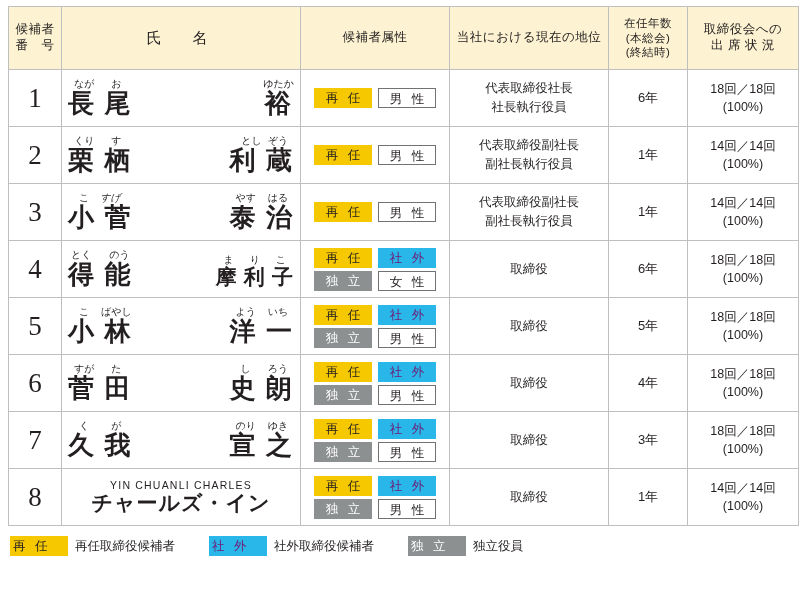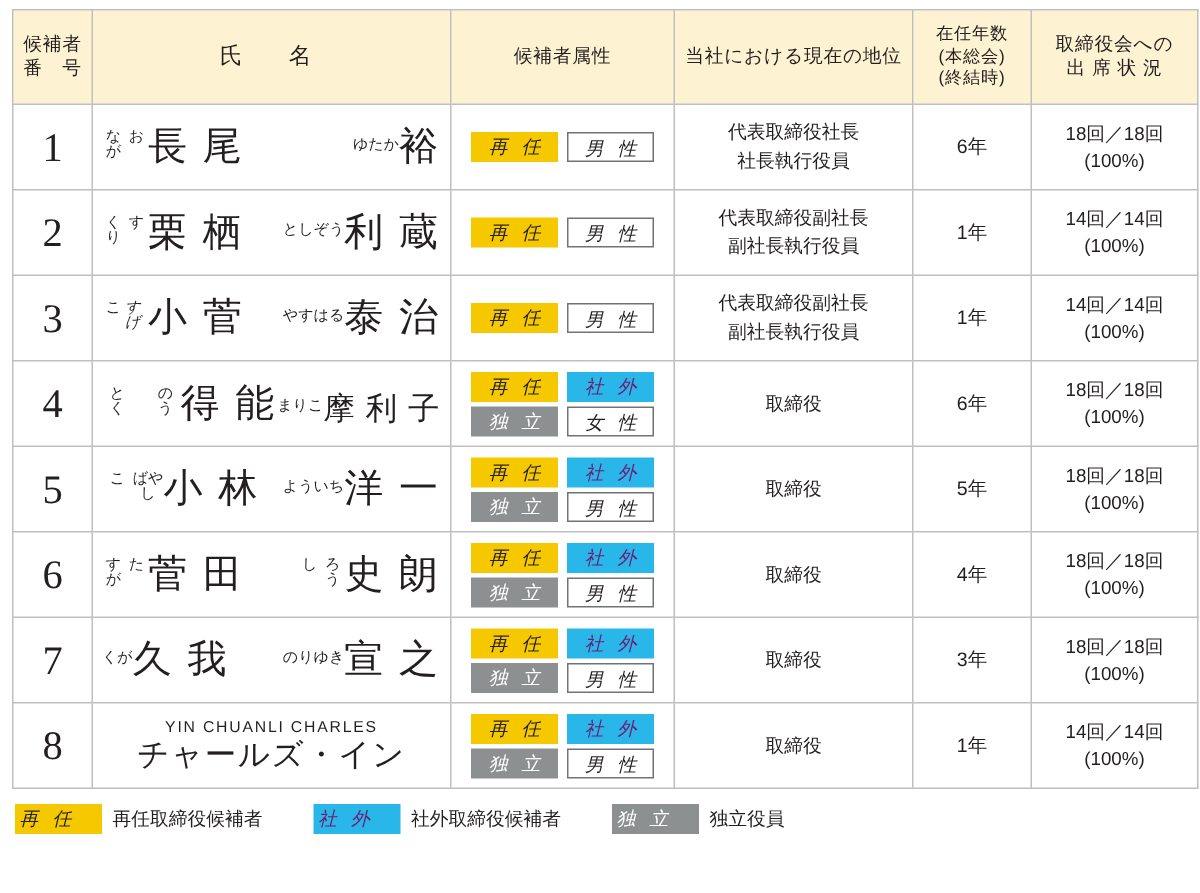--- a/index.html
+++ b/index.html
@@ -61,38 +61,40 @@
     padding: 0 10px;
   }
   .name-wrap {
     display: flex;
     justify-content: space-between;
     align-items: flex-end;
     padding: 0 6px;
   }
   .np {
     display: flex;
+    flex-direction: column;
     align-items: center;
   }
   .ruby-row {
     display: flex;
     justify-content: center;
     font-size: 10px;
     color: #231f20;
     line-height: 1;
     margin-bottom: 1px;
     letter-spacing: 0;
   }
   .ruby-row span { display: inline-block; }
   .kanji {
     font-family: "Liberation Serif", serif;
     font-size: 26px;
     line-height: 1.05;
     letter-spacing: 2px;
     white-space: nowrap;
+    font-weight: bold;
   }
   .kanji.small {
     font-size: 21px;
     letter-spacing: 1px;
   }
   .romaji {
     font-size: 10.5px;
     letter-spacing: 1.2px;
     line-height: 1;
     margin-bottom: 2px;
@@ -118,21 +120,20 @@
   }
   .tag {
     display: inline-block;
     width: 58px;
     height: 20px;
     line-height: 20px;
     font-size: 12.5px;
     letter-spacing: 3px;
     text-indent: 3px;
     box-sizing: border-box;
-    font-style: italic;
   }
   .tag.yellow { background: #f5c800; color: #231f20; }
   .tag.blue   { background: #29b6e8; color: #701a75; }
   .tag.gray   { background: #8d9091; color: #ffffff; }
   .tag.outline{ background: #ffffff; color: #231f20; border: 1px solid #6f7376; }
   td.c-pos {
     font-size: 12.5px;
     line-height: 1.5;
   }
   td.c-pos span { display: block; }

